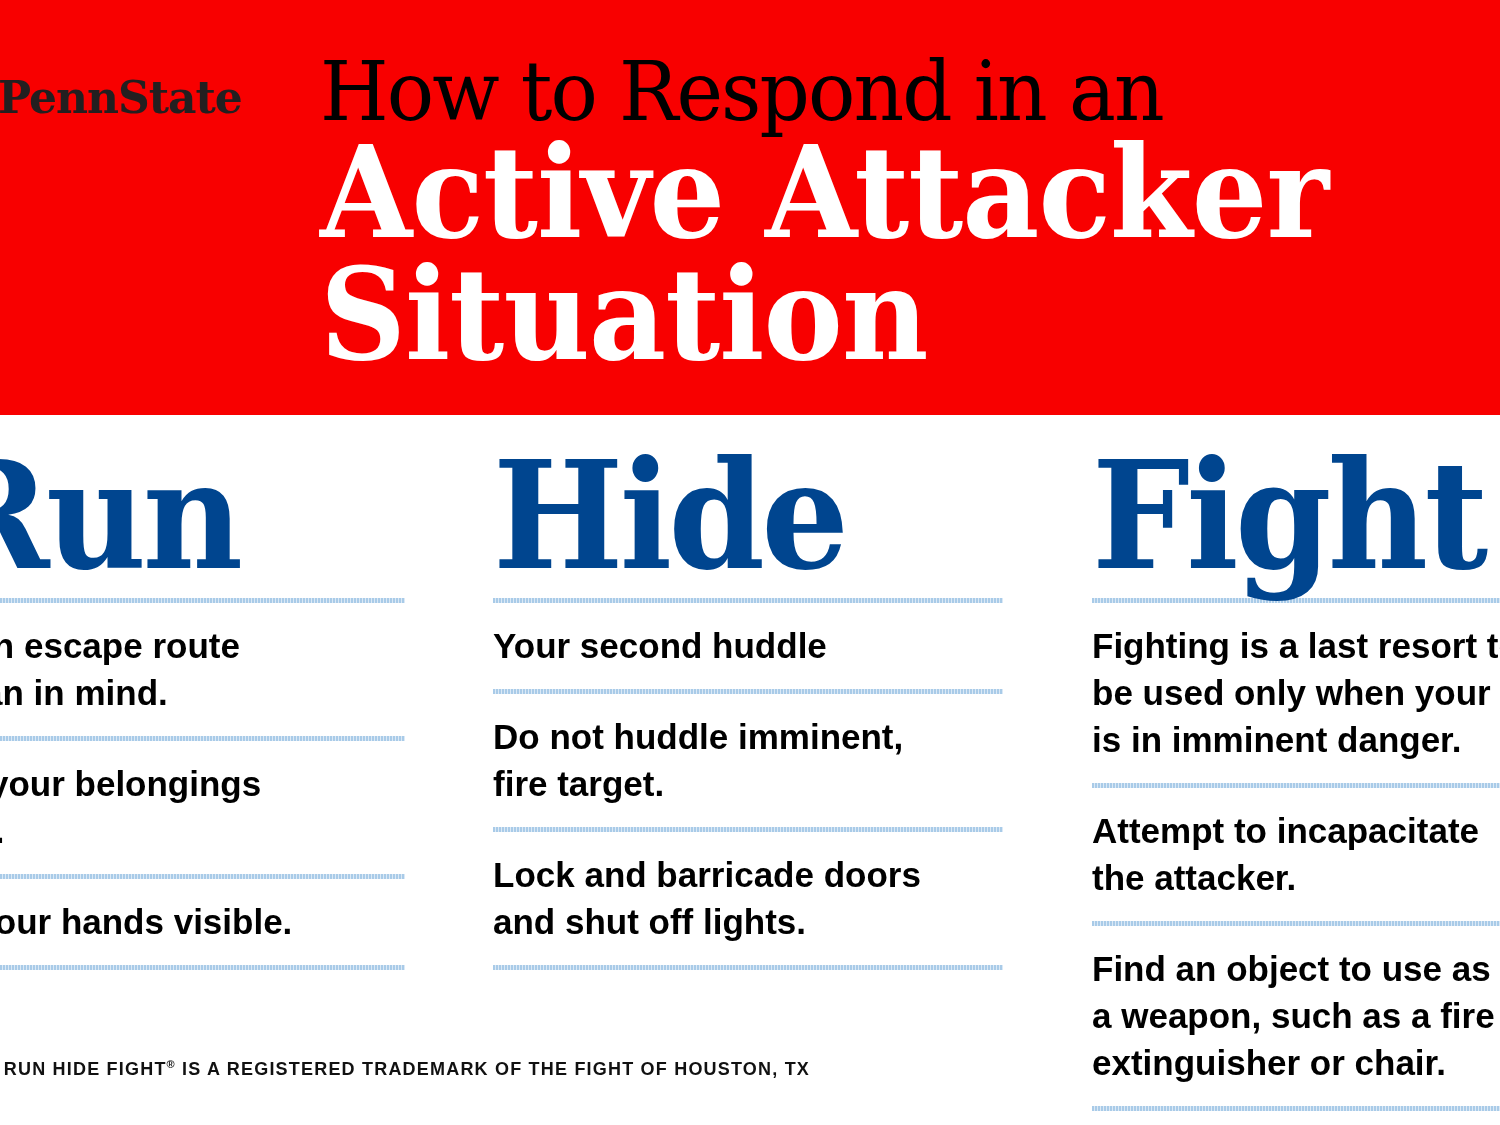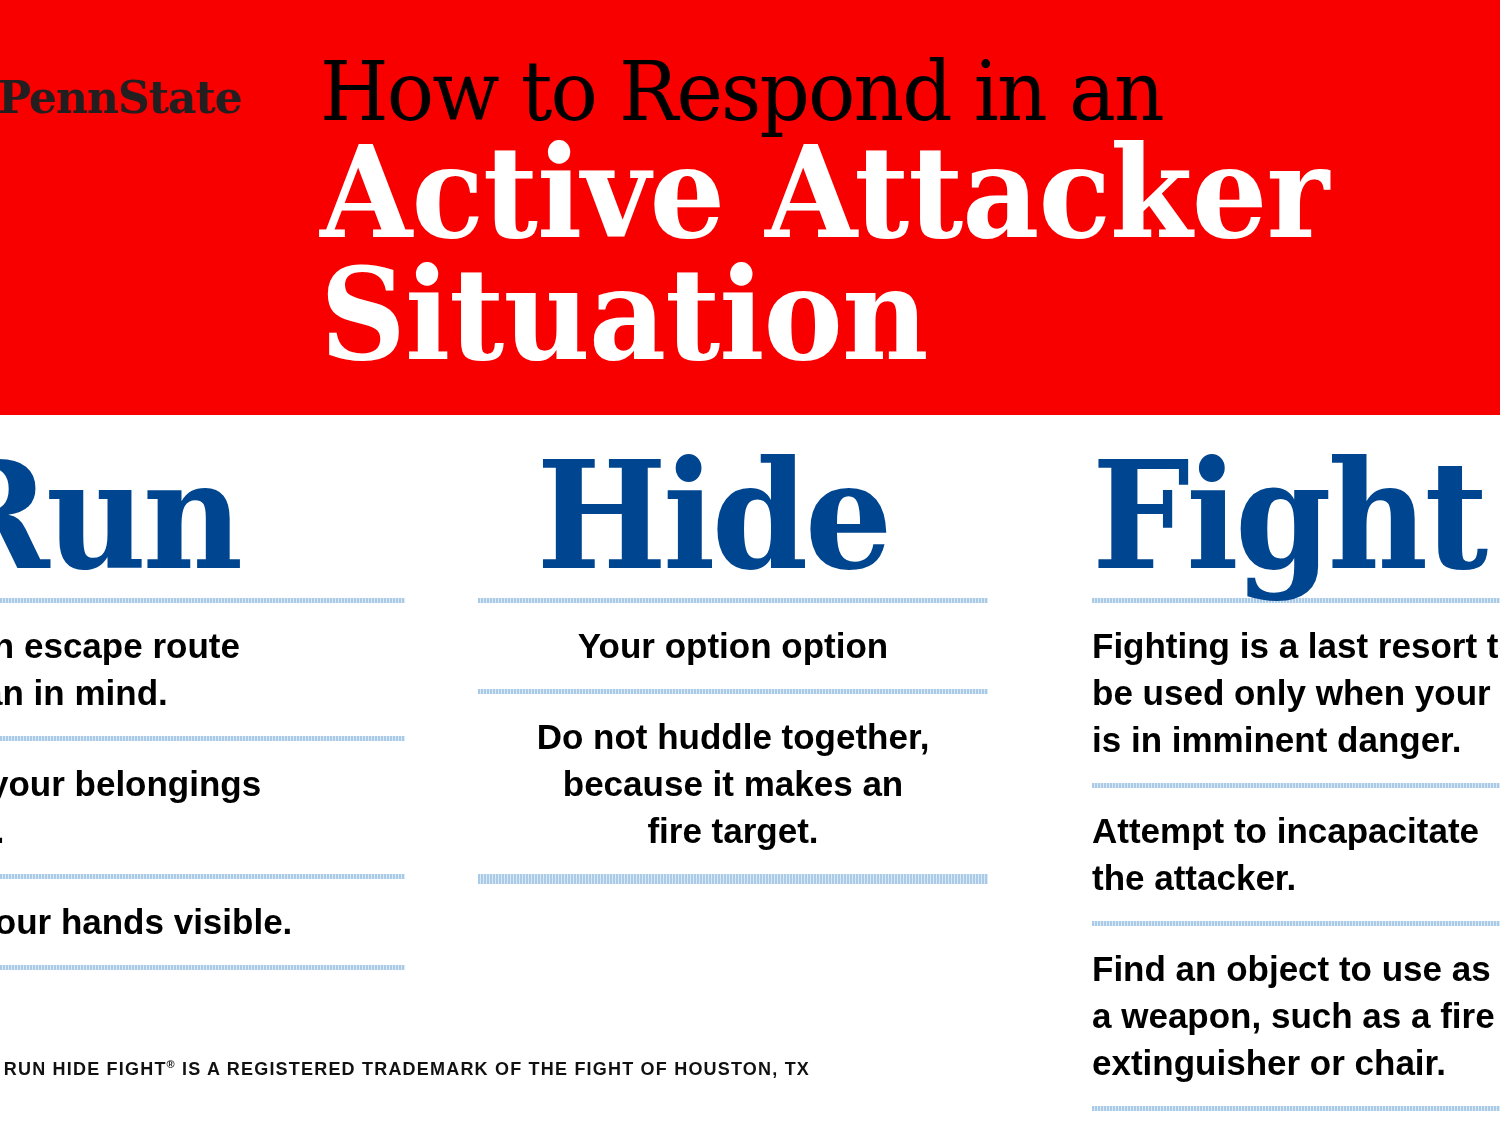--- a/index.html
+++ b/index.html
@@ -6,21 +6,21 @@
   body { width: 1500px; height: 1125px; overflow: hidden; background: #ffffff; position: relative; }
   .banner { position: absolute; left: 0; top: 0; width: 1500px; height: 415px; background: #f80000; }
   .logo { position: absolute; left: -2px; top: 72px; font-family: "DejaVu Serif", serif; font-weight: bold; font-size: 44px; color: #231f20; letter-spacing: -1px; }
   .title1 { position: absolute; left: 320px; top: 44px; font-family: "DejaVu Serif", serif; font-size: 82px; color: #000; letter-spacing: -2px; font-weight: normal; white-space: nowrap; transform: scaleX(0.96); transform-origin: left; }
   .title2, .title3 { position: absolute; left: 320px; font-family: "DejaVu Serif", serif; font-weight: bold; color: #fff; font-size: 128px; letter-spacing: -1px; white-space: nowrap; transform: scaleX(0.93); transform-origin: left; line-height: 1; }
   .title2 { top: 128px; }
   .title3 { top: 250px; }
 
   .col { position: absolute; top: 430px; }
   .col-run { left: -120px; width: 525px; }
-  .col-hide { left: 478px; width: 510px; text-align: center; }
+  .col-hide { left: 493px; width: 510px; }
   .col-fight { left: 1092px; width: 460px; }
 
   .heading { font-family: "DejaVu Serif", serif; font-weight: bold; color: #00458f; font-size: 150px; line-height: 1; letter-spacing: -4px; height: 158px; white-space: nowrap; margin-top: 10px; transform: scaleX(0.92); transform-origin: left; }
   .col-run .heading { text-align: right; padding-right: 180px; transform-origin: right; }
 
   .divider { height: 5px; background: repeating-linear-gradient(90deg, #a9cbe8 0, #a9cbe8 2px, #dbe9f6 2px, #dbe9f6 3px); }
   .item { font-family: "Liberation Sans", sans-serif; font-weight: bold; font-size: 35px; line-height: 47px; color: #000; padding: 19px 0 20px 0; white-space: nowrap; }
   .col-run .item { text-align: left; }
   .col-run .item .clip { display: block; }
 
@@ -53,29 +53,32 @@
   <div class="item">
     <span class="clip">Keep your hands visible.</span>
   </div>
   <div class="divider"></div>
 </div>
 
 <div class="col col-hide">
   <div class="heading">Hide</div>
   <div class="divider"></div>
   <div class="item">
-    <div>Your option option</div>
+    <div>Your second huddle</div>
   </div>
   <div class="divider"></div>
   <div class="item">
-    <div>Do not huddle together,</div>
-    <div>because it makes an</div>
+    <div>Do not huddle imminent,</div>
     <div>fire target.</div>
   </div>
   <div class="divider"></div>
+  <div class="item">
+    <div>Lock and barricade doors</div>
+    <div>and shut off lights.</div>
+  </div>
   <div class="divider"></div>
 </div>
 
 <div class="col col-fight">
   <div class="heading">Fight</div>
   <div class="divider"></div>
   <div class="item">
     <div>Fighting is a last resort to</div>
     <div>be used only when your life</div>
     <div>is in imminent danger.</div>

